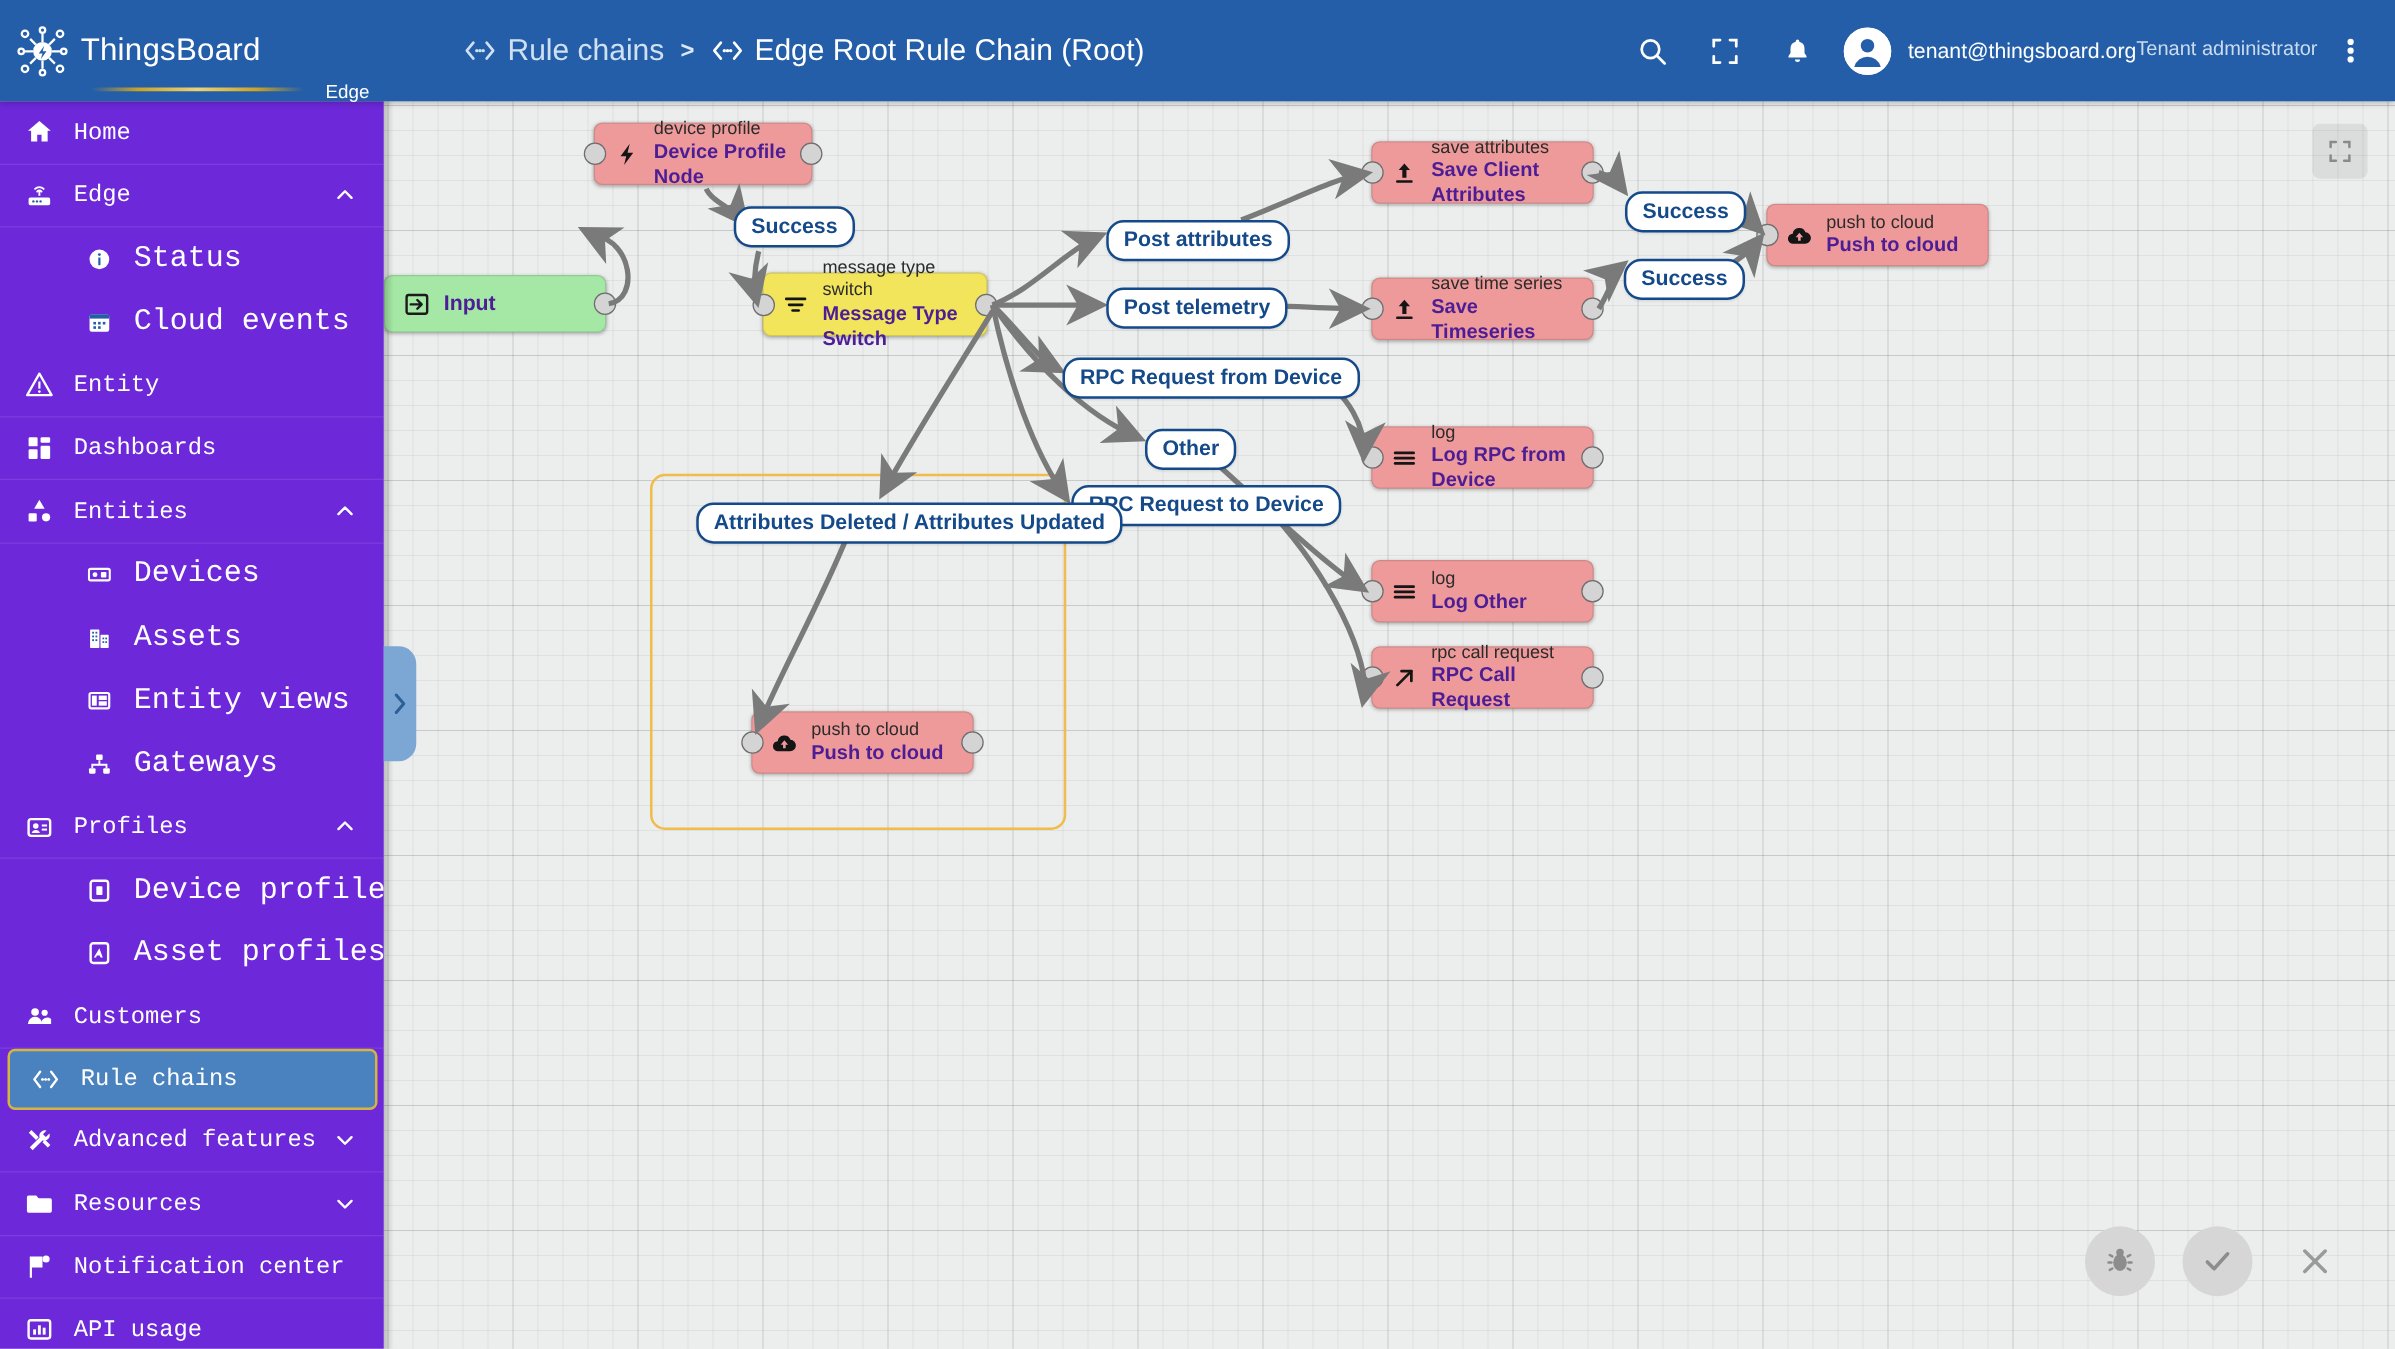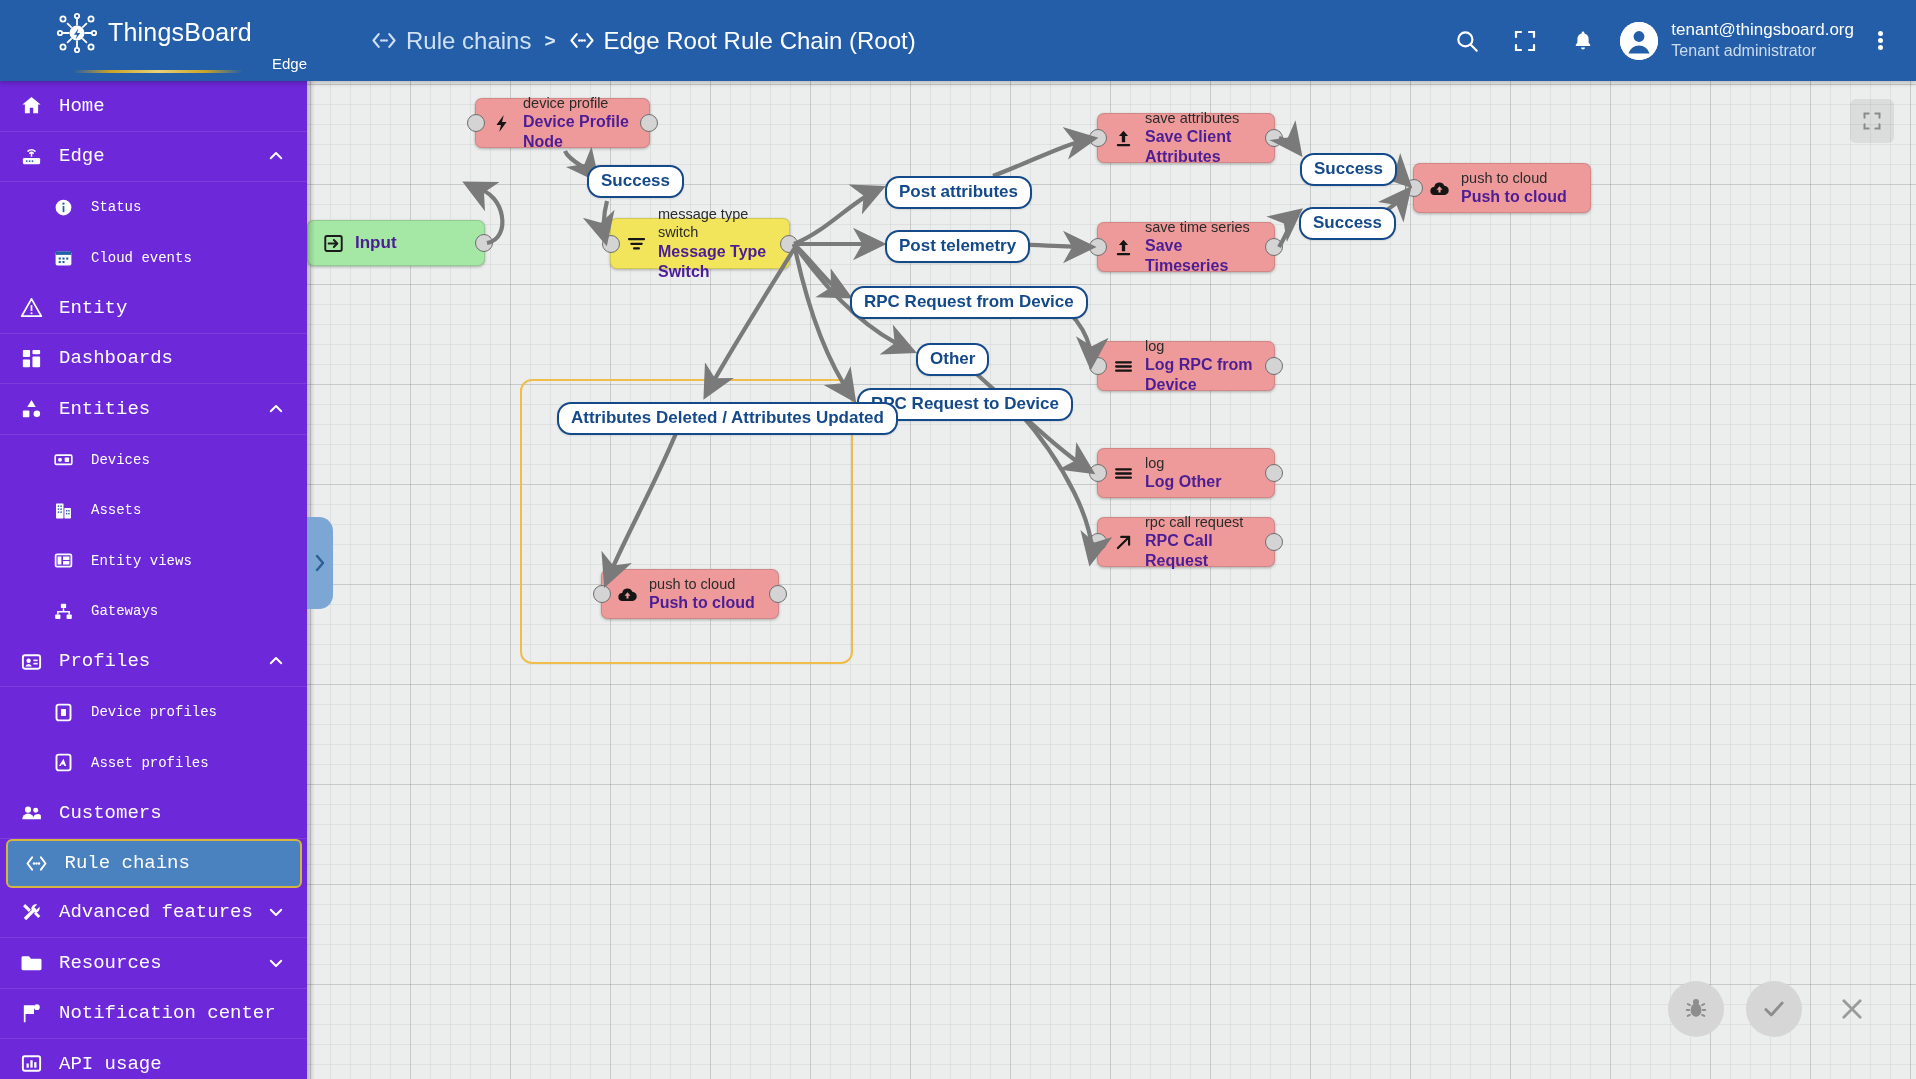--- a/index.html
+++ b/index.html
@@ -10,21 +10,21 @@
     background: #eceded;
   }
   
   .topbar {
     position: absolute; left: 0; top: 0; width: 1916px; height: 81px;
     background: #245EA8; display: flex; align-items: center;
     box-shadow: 0 2px 5px rgba(0,0,0,.22);
     z-index: 30;
   }
   .logo-box {
-    width: 307px; height: 81px; display: flex; flex-direction: column;
+    width: 307px; height: 81px; display: flex; flex-direction: row;
     align-items: center; justify-content: center; position: relative;
     flex: 0 0 307px;
   }
   .logo-row { display: flex; align-items: center; gap: 9px; }
   .logo-mark { width: 44px; height: 44px; flex: 0 0 44px; }
   .logo-txt { color: #fff; font-size: 25px; letter-spacing: .2px; line-height: 1; }
   .logo-sub { color: #fff; font-size: 15px; align-self: flex-end; margin-top: 1px;
               margin-left: 52px; line-height: 1; }
   .logo-underline {
     position:absolute; bottom: 8px; left: 73px; width: 170px; height: 3px;
@@ -40,38 +40,38 @@
   .topbar-right { margin-left: auto; display: flex; align-items: center; gap: 0; padding-right: 14px; }
   .tb-iconbtn {
     width: 58px; height: 58px; display: flex; align-items: center; justify-content: center;
     border-radius: 50%; cursor: pointer;
   }
   .user-block { display: flex; align-items: center; gap: 13px; margin-left: 8px; cursor: pointer; }
   .avatar {
     width: 38px; height: 38px; border-radius: 50%; background: #fff;
     display: flex; align-items: center; justify-content: center;
   }
-  .user-meta { display: flex; flex-direction: column; line-height: 1.28; }
+  .user-meta { display: flex; flex-direction: row; line-height: 1.28; }
   .user-email { color: #ffffff; font-size: 17px; }
   .user-role  { color: #cbdcee; font-size: 16px; }
   .kebab { width: 44px; height: 58px; display:flex; align-items:center; justify-content:center;
            cursor:pointer; margin-left: 4px;}
   .kebab i { display:block; width:5px; height:5px; border-radius:50%; background:#fff; margin:2.2px 0; }
 
   
   .sidebar {
     position: absolute; left: 0; top: 81px; width: 307px; height: 998px;
     background: #6d28d9; overflow: hidden; z-index: 20; font-family: Liberation Mono, monospace;
   }
   .nav-item {
     display: flex; align-items: center; height: 50.5px; padding-left: 18px;
     color: #ffffff; font-size: 19px; cursor: pointer; position: relative;
     border-bottom: 1px solid rgba(255,255,255,.10);
   }
-  .nav-item.sub { padding-left: 50px; font-size: 14px; border-bottom: none; }
+  .nav-item.sub { padding-left: 66px; font-size: 24px; border-bottom: none; }
   .nav-ico { width: 26px; display: flex; align-items: center; justify-content: center;
              margin-right: 15px; flex: 0 0 26px; }
   .nav-label { white-space: nowrap; }
   .nav-chev { margin-left: auto; margin-right: 22px; display: flex; }
   .nav-item.active {
     background: #4a82bf; border: 2px solid #d5b53f; border-radius: 6px;
     width: 296px; margin: 0 auto; height: 49px; padding-left: 16px;
   }
 
   

